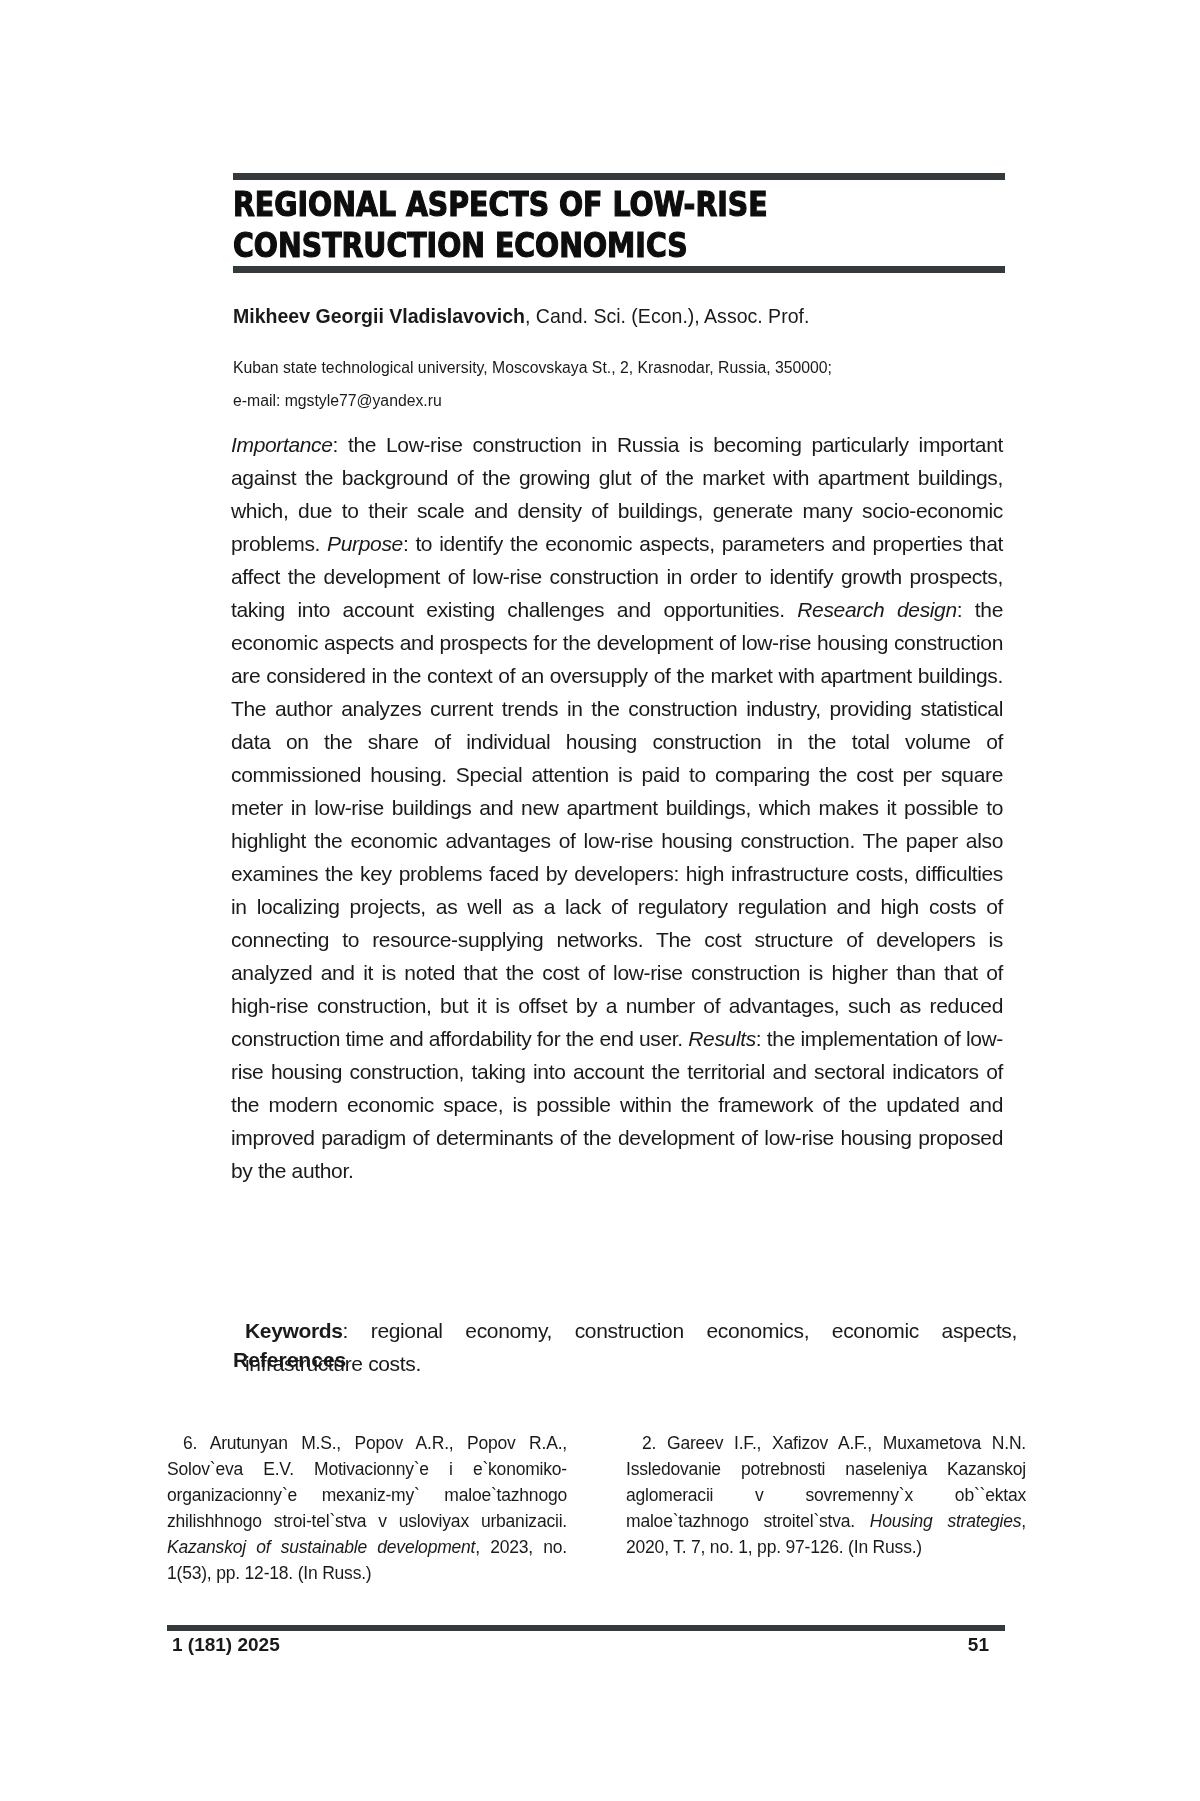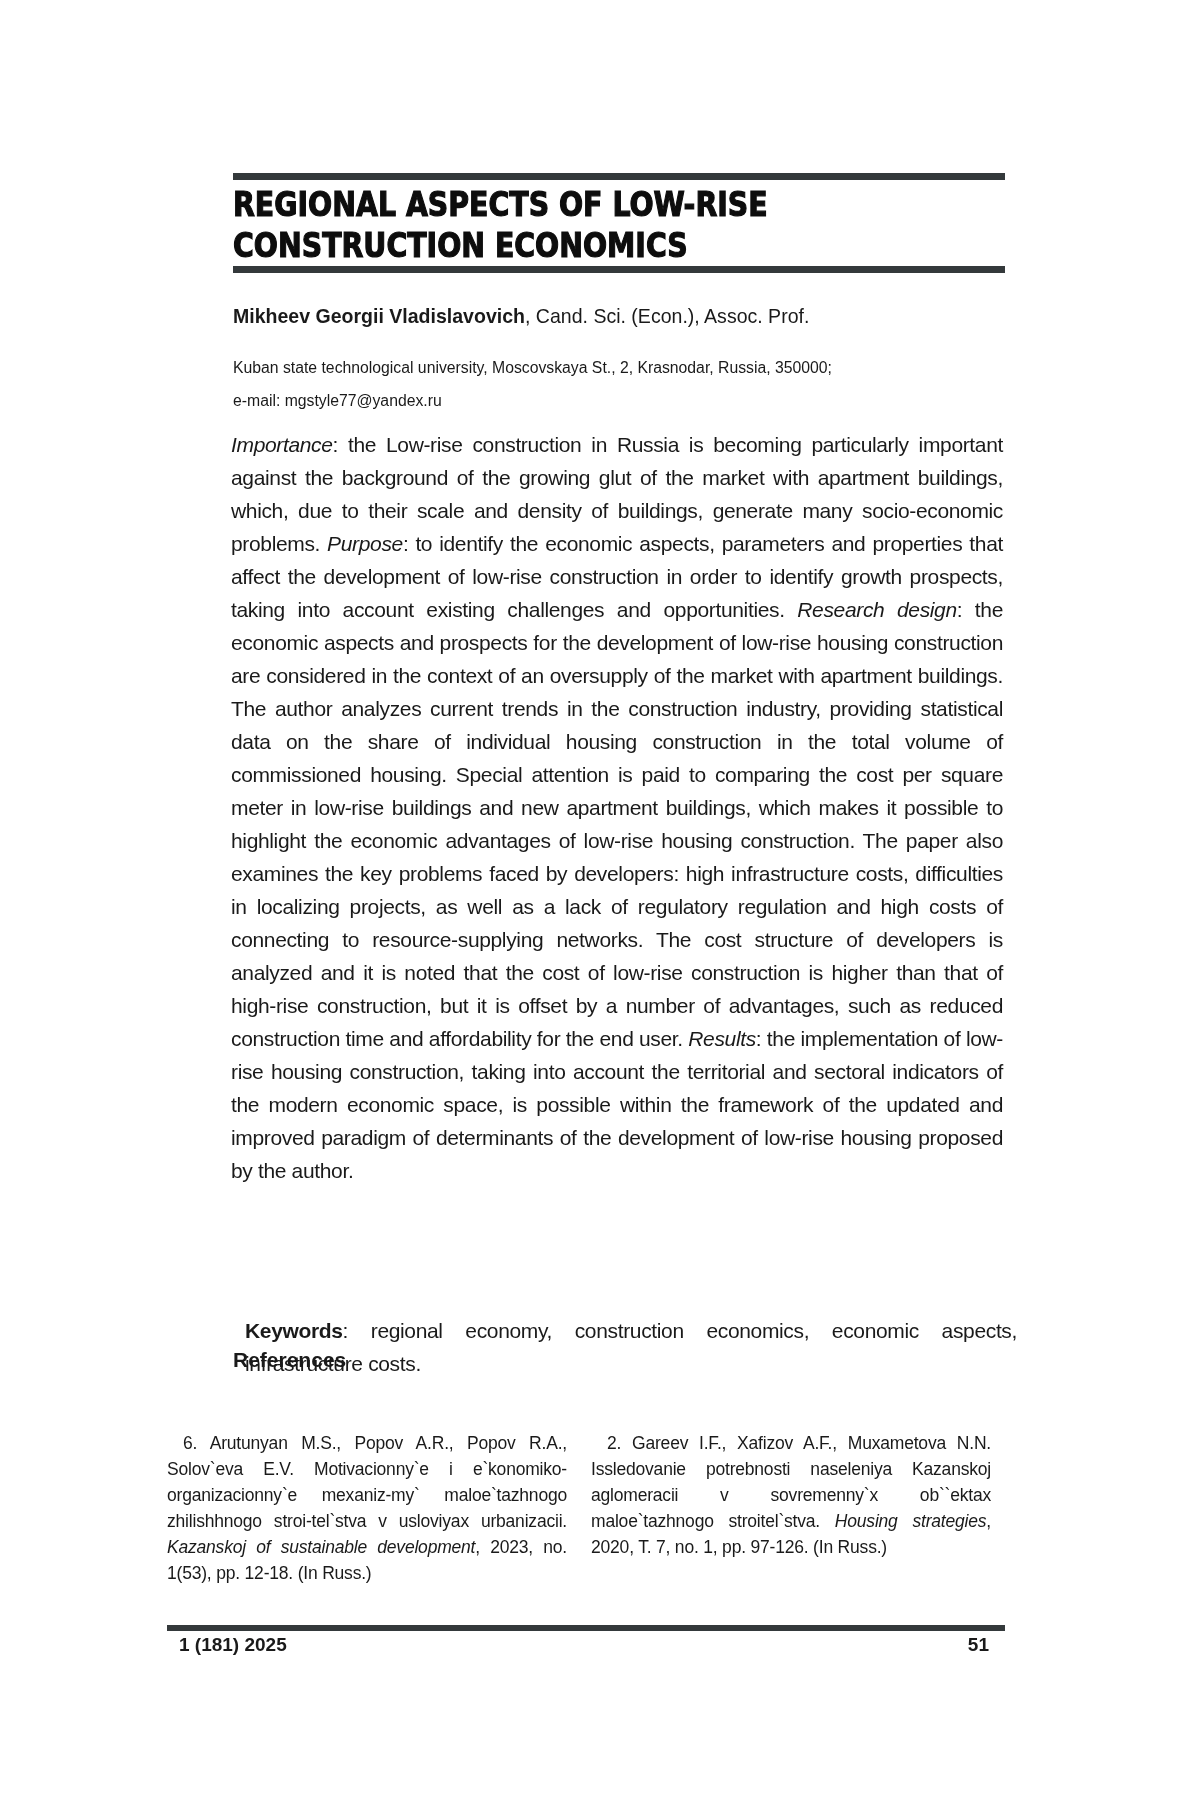--- a/index.html
+++ b/index.html
@@ -43,27 +43,27 @@
   .refs-heading {
     position: absolute; left: 233px; top: 1348px;
     font-family: "Liberation Sans", sans-serif; font-size: 21px; font-weight: bold; margin: 0;
   }
   .ref {
     position: absolute; top: 1430px; width: 400px;
     font-family: "Liberation Sans", sans-serif; font-size: 17.5px; line-height: 26px;
     text-align: justify; text-indent: 16px; margin: 0; letter-spacing: -0.2px;
   }
   .ref.left { left: 167px; }
-  .ref.right { left: 591px; }
+  .ref.right { left: 626px; }
   .ref i { font-style: italic; }
   .footer-left, .footer-right {
     position: absolute; top: 1633px;
     font-family: "Liberation Sans", sans-serif; font-size: 19px; font-weight: bold; line-height: 24px;
   }
-  .footer-left { left: 179px; }
+  .footer-left { left: 172px; }
   .footer-right { right: 211px; }
 </style>
 </head>
 <body>
 
 <div class="rule top"></div>
 <h1 class="title">
   <span>Regional aspects of low-rise</span>
   <span>construction economics</span>
 </h1>

